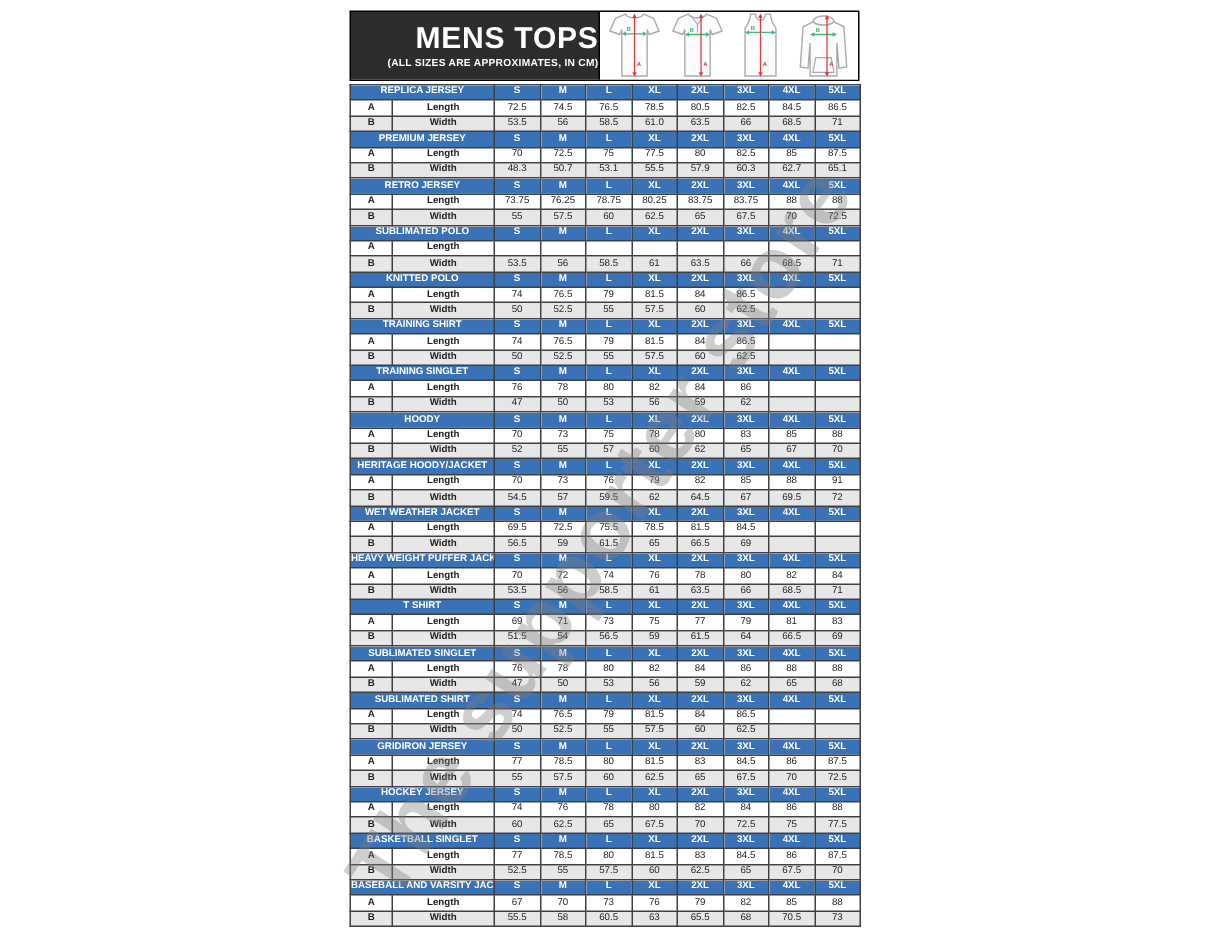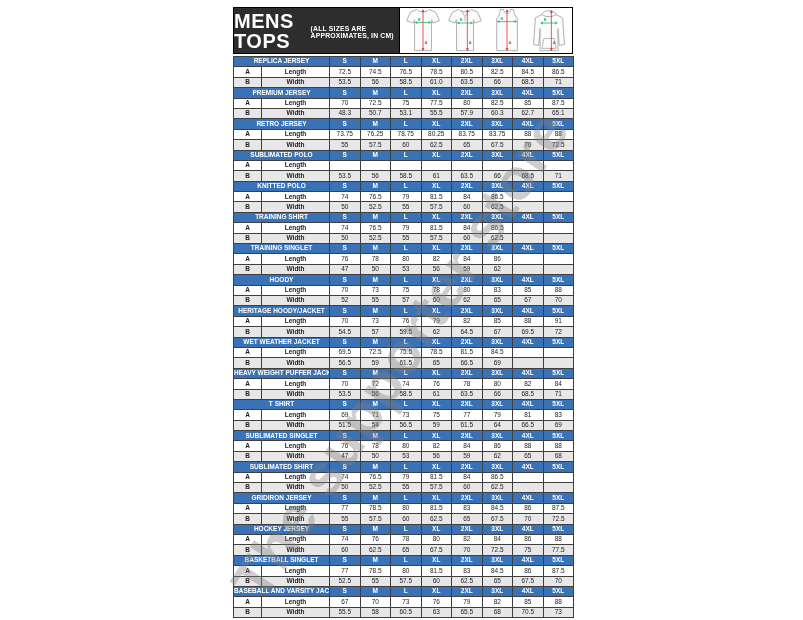--- a/index.html
+++ b/index.html
@@ -2,22 +2,22 @@
 <html><head>
 <meta charset="utf-8">
 <style>
   html,body{margin:0;padding:0;background:#fff;}
   .page{position:relative;width:803px;height:620px;background:#ffffff;overflow:hidden;
         font-family:"Liberation Sans",sans-serif;}
   .sheet{position:absolute;left:233px;top:7px;width:340px;}
 
   
   .header{display:flex;height:47px;border:1.5px solid #000;box-sizing:border-box;background:#fff;}
-  .title-box{width:166px;background:#2d2d2d;color:#fff;display:flex;
-             justify-content:center;align-items:center;border-right:1.5px solid #000;box-sizing:border-box;}
+  .title-box{width:166px;background:#2d2d2d;color:#fff;display:flex;flex-direction:column;
+             justify-content:center;align-items:flex-end;border-right:1.5px solid #000;box-sizing:border-box;}
   .title{font-size:20px;font-weight:bold;letter-spacing:.5px;line-height:1;}
   .subtitle{font-size:6.8px;font-weight:bold;margin-top:3px;letter-spacing:.2px;}
   .images-box{flex:1;display:flex;justify-content:space-around;align-items:flex-start;
               background:#fff;overflow:hidden;padding:0 2px;}
   .garment{height:45px;width:40px;flex:0 0 auto;}
 
   
   table.size-table{border-collapse:collapse;width:340px;margin-top:2px;table-layout:fixed;
                    border:1px solid #000;}
   table.size-table td{border:1px solid #3f3f3f;font-size:6.5px;line-height:1;text-align:center;

